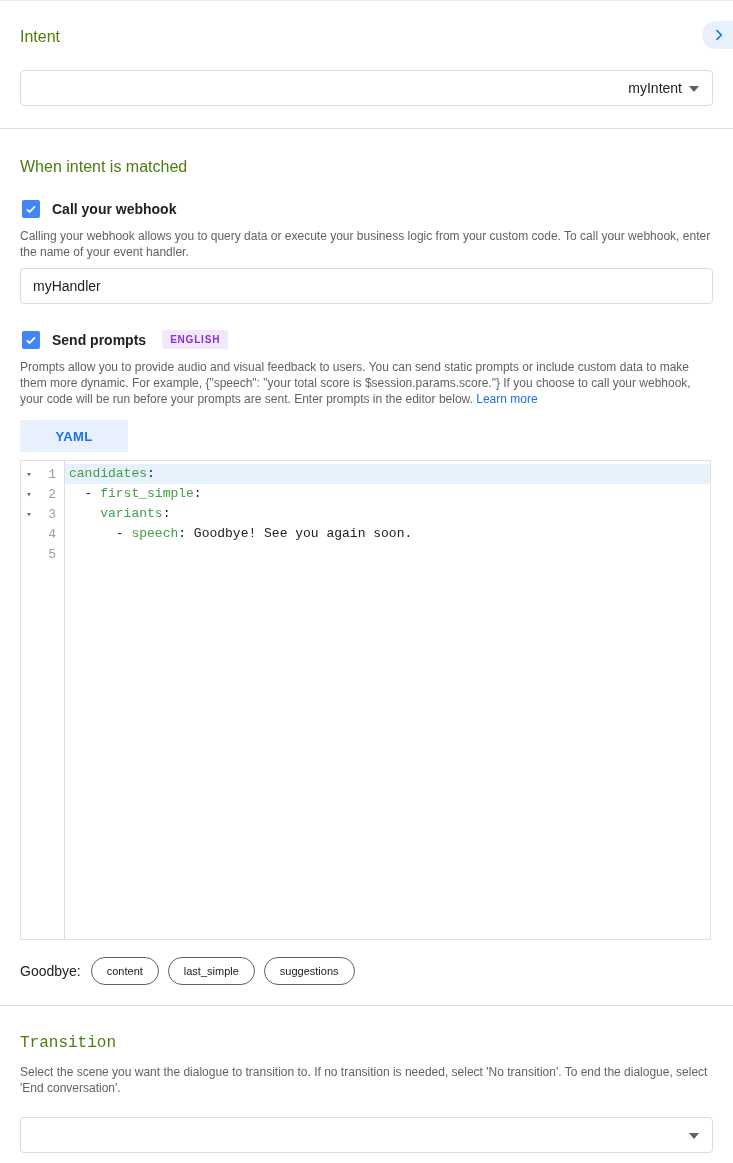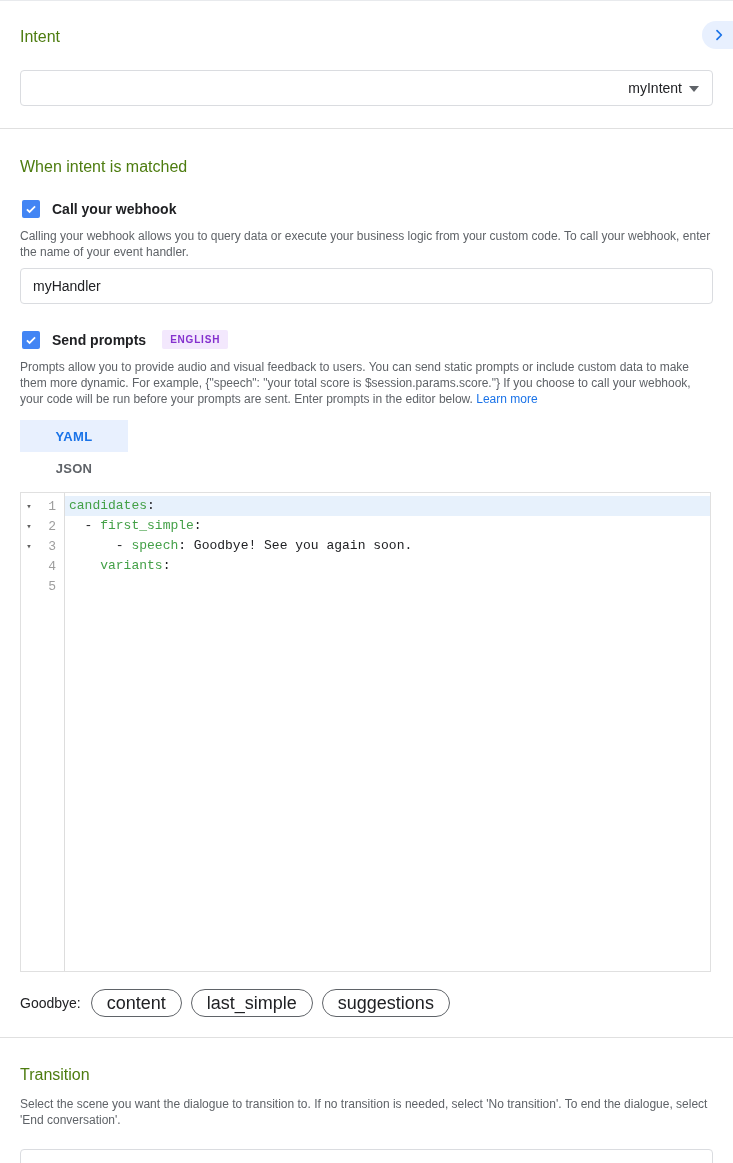--- a/index.html
+++ b/index.html
@@ -122,21 +122,20 @@
     text-decoration: none;
     cursor: pointer;
     margin-top: 44px;
   }
   .handler-input { margin-top: 8px; }
 
   
   .tabs {
     display: flex;
     margin: 13px 20px 0 20px;
-    flex-direction: column;
   }
   .tab {
     width: 108px;
     height: 32px;
     display: flex;
     align-items: center;
     justify-content: center;
     font-size: 13px;
     font-weight: 700;
     letter-spacing: 0.3px;
@@ -206,28 +205,28 @@
     display: flex;
     align-items: center;
     margin: 17px 20px 0 20px;
   }
   .insert-label { font-size: 14px; color: #202124; }
   .chips { display: flex; margin-left: 10px; gap: 9px; }
   .chip {
     border: 1px solid #5f6368;
     border-radius: 14px;
     padding: 5px 15px;
-    font-size: 18px;
+    font-size: 11px;
     color: #202124;
     cursor: pointer;
     background: #fff;
     line-height: 16px;
   }
 
-  .title-transition { margin-top: 28px; }
+  .title-transition { margin-top: 28px; font-family: Liberation Mono, monospace; }
   .transition-desc { margin-top: 12px; }
   .transition-select { margin-top: 21px; }
 </style>
 </head>
 <body>
 
 <div class="page">
 
   <div class="section-title title-intent">Intent</div>
   <div class="expand-btn">
@@ -269,21 +268,20 @@
           </svg>
       </span>
     </div>
     <span class="check-label">Send prompts</span>
     <span class="lang-badge">ENGLISH</span>
   </div>
   <p class="desc"><span>Prompts allow you to provide audio and visual feedback to users. You can send static prompts or include custom data to make them more dynamic. For example, {"speech": "your total score is $session.params.score."} If you choose to call your webhook, your code will be run before your prompts are sent. Enter prompts in the editor below. </span><span class="learn-more">Learn more</span></p>
 
   <div class="tabs" id="tabs">
       <div class="tab active">YAML</div>
-      <div class="tab">JSON</div>
     </div>
 
   <div class="editor">
     <div class="gutter" id="gutter">
         <div class="gutter-row">
           <span class="fold-arrow">▾</span>
           <span class="line-num">1</span>
         </div>
         <div class="gutter-row">
           <span class="fold-arrow">▾</span>
@@ -298,22 +296,22 @@
           <span class="line-num">4</span>
         </div>
         <div class="gutter-row">
           <span class="fold-arrow"></span>
           <span class="line-num">5</span>
         </div>
       </div>
     <div class="code-area" id="code-area">
         <div class="code-line active"><span class="seg-key">candidates</span><span class="seg-plain">:</span></div>
         <div class="code-line"><span class="seg-plain">  - </span><span class="seg-key">first_simple</span><span class="seg-plain">:</span></div>
+        <div class="code-line"><span class="seg-plain">    </span><span class="seg-key">variants</span><span class="seg-plain">:</span></div>
         <div class="code-line"><span class="seg-plain">      - </span><span class="seg-key">speech</span><span class="seg-plain">: Goodbye! See you again soon.</span></div>
-        <div class="code-line"><span class="seg-plain">    </span><span class="seg-key">variants</span><span class="seg-plain">:</span></div>
         <div class="code-line"></div>
       </div>
   </div>
 
   <div class="insert-row">
     <span class="insert-label">Goodbye:</span>
     <div class="chips" id="chips">
         <div class="chip">content</div>
         <div class="chip">last_simple</div>
         <div class="chip">suggestions</div>

